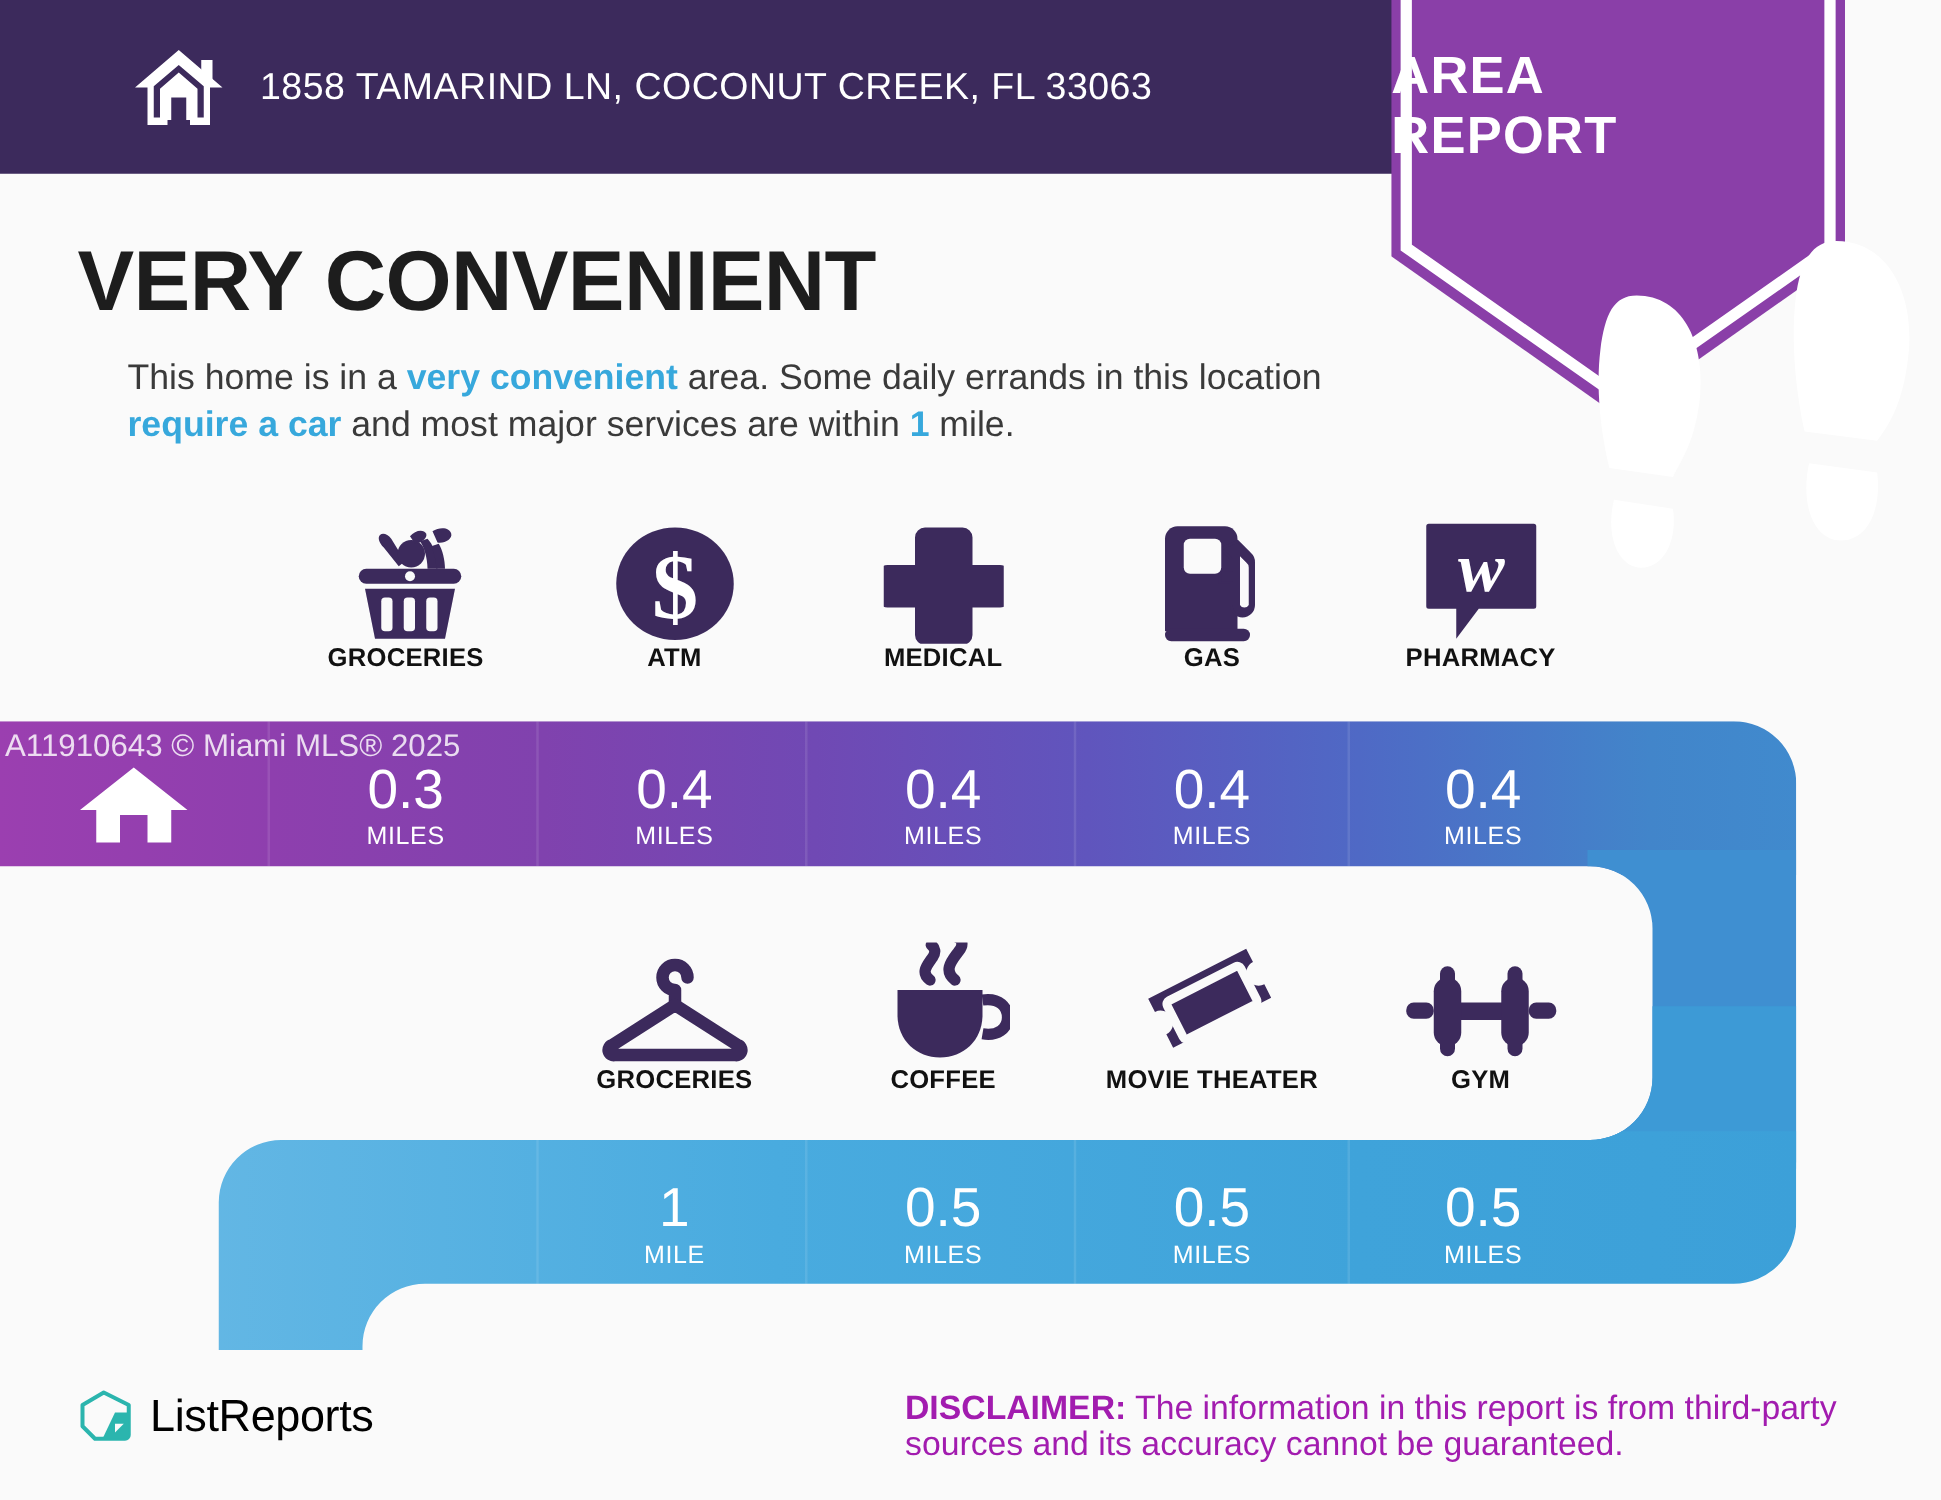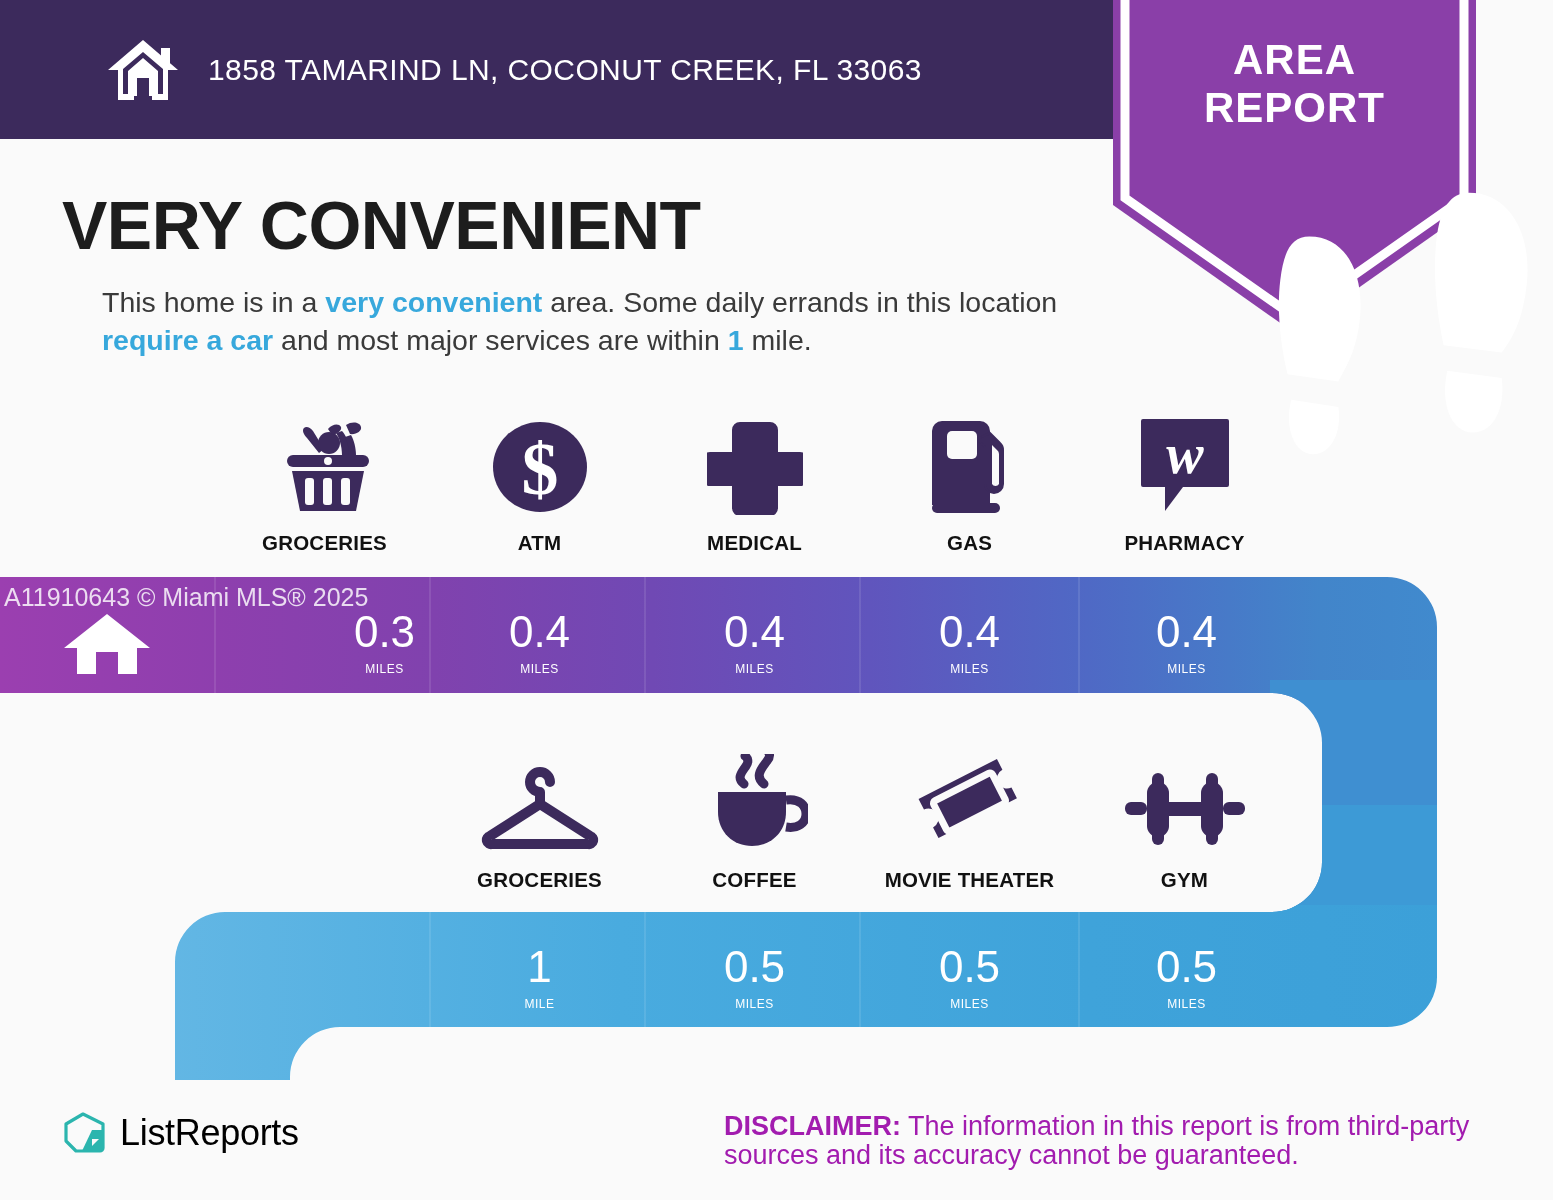--- a/index.html
+++ b/index.html
@@ -23,21 +23,21 @@
     margin-left:28px;color:#ffffff;font-size:30px;letter-spacing:0.4px;
     font-weight:400;white-space:nowrap;
   }
 
   
   .badge{
     position:absolute;left:1113px;top:0;width:363px;height:333px;
   }
   .badge svg{display:block;width:363px;height:333px;}
   .badge-text{
-    position:absolute;left:0;top:36px;width:363px;text-align:center;
+    position:absolute;left:0;top:36px;width:363px;text-align:left;
     color:#fff;font-size:42px;font-weight:700;line-height:48px;letter-spacing:1px;
   }
   .badge-feet{position:absolute;left:131px;top:157px;width:100px;height:80px;}
 
   
   .headline{
     position:absolute;left:62px;top:186px;
     font-size:68px;font-weight:700;color:#1d1d1d;letter-spacing:-0.5px;
   }
   .subtext{
@@ -46,38 +46,38 @@
   }
   .subtext b{color:#37a8dc;font-weight:700;}
 
   
   .iconrow{position:absolute;left:0;width:1553px;display:flex;}
   .iconrow1{top:415px;}
   .iconrow2{top:752px;}
   .iconcell{width:215px;display:flex;flex-direction:column;align-items:center;}
   .iconcell .glyph{height:100px;display:flex;align-items:flex-end;justify-content:center;}
   .iconcell .caption{
-    margin-top:16px;font-size:20.5px;font-weight:700;color:#111;letter-spacing:0.2px;
+    font-size:20.5px;font-weight:700;color:#111;letter-spacing:0.2px;
     white-space:nowrap;
   }
   .spacer-1{width:217px;}
   .spacer-2{width:432px;}
 
   
   .ribbon{position:absolute;left:0;top:560px;width:1553px;height:520px;}
 
   
   .vals{position:absolute;left:0;width:1553px;height:0;}
   .vals.row1{top:577px;}
   .vals.row2{top:912px;}
   .valcell{
     position:absolute;width:215px;text-align:center;color:#fff;
   }
   .valnum{font-size:44px;line-height:50px;font-weight:400;}
-  .valunit{font-size:12px;line-height:24px;letter-spacing:0.5px;}
+  .valunit{font-size:20px;line-height:24px;letter-spacing:0.5px;}
   .ribbon-home{position:absolute;left:60px;top:32px;width:90px;height:64px;}
 
   
   .lr-logo{position:absolute;left:62px;top:1110px;display:flex;align-items:center;}
   .lr-mark{width:46px;height:46px;flex:none;}
   .lr-name{margin-left:12px;font-size:36px;color:#000000;letter-spacing:-0.3px;}
   .disclaimer{
     position:absolute;left:724px;top:1112px;width:810px;
     font-size:27px;line-height:29px;color:#a21caf;
   }
@@ -311,21 +311,21 @@
     </g>
   </svg>
 
   <svg class="ribbon-home" viewBox="0 0 90 64" style="top:612px;left:62px;position:absolute;">
     <path fill="#ffffff" d="M45 2 L88 36 L75 36 L75 62 L56 62 L56 40 L34 40 L34 62 L15 62 L15 36 L2 36 Z"></path>
   </svg>
 
   <div class="watermark">A11910643 © Miami MLS® 2025</div>
 
   <div class="vals row1">
-    <div class="valcell" style="left:234px;top:30px;padding-left:43px;">
+    <div class="valcell" style="left:217px;top:30px;">
       <div class="valnum">0.3</div>
       <div class="valunit">MILES</div>
     </div>
     <div class="valcell" style="left:432px;top:30px;">
       <div class="valnum">0.4</div>
       <div class="valunit">MILES</div>
     </div>
     <div class="valcell" style="left:647px;top:30px;">
       <div class="valnum">0.4</div>
       <div class="valunit">MILES</div>

